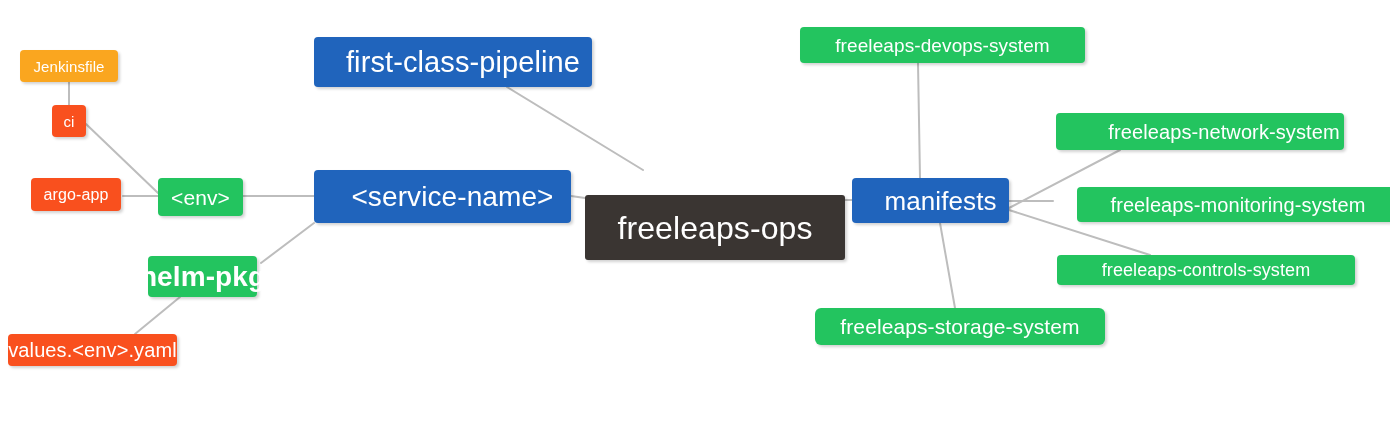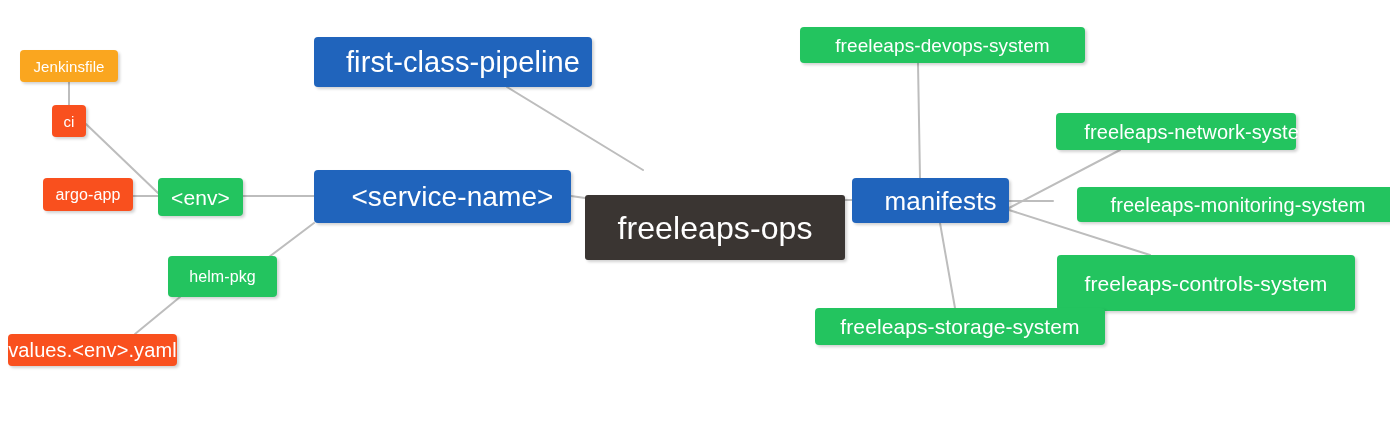--- a/index.html
+++ b/index.html
@@ -45,27 +45,27 @@
       <line x1="845" y1="200" x2="852" y2="200" stroke="#bdbdbd" stroke-width="2" stroke-linecap="round"></line>
       <line x1="920" y1="178" x2="918" y2="63" stroke="#bdbdbd" stroke-width="2" stroke-linecap="round"></line>
       <line x1="1009" y1="208" x2="1120" y2="150" stroke="#bdbdbd" stroke-width="2" stroke-linecap="round"></line>
       <line x1="1009" y1="201" x2="1053" y2="201" stroke="#bdbdbd" stroke-width="2" stroke-linecap="round"></line>
       <line x1="1009" y1="210" x2="1150" y2="255" stroke="#bdbdbd" stroke-width="2" stroke-linecap="round"></line>
       <line x1="940" y1="223" x2="955" y2="308" stroke="#bdbdbd" stroke-width="2" stroke-linecap="round"></line>
     </svg>
   <div id="node-layer">
       <div class="node lv-orange" style="left: 20px; top: 26px; width: 98px; height: 32px; font-size: 15px;">Jenkinsfile</div>
       <div class="node lv-red" style="left: 52px; top: 105px; width: 34px; height: 32px; font-size: 15px;">ci</div>
-      <div class="node lv-red" style="left: 43px; top: 178px; width: 90px; height: 33px; font-size: 16px; text-align: center;">argo-app</div>
+      <div class="node lv-red" style="left: 31px; top: 178px; width: 90px; height: 33px; font-size: 16px; text-align: center;">argo-app</div>
       <div class="node lv-green" style="left: 158px; top: 178px; width: 85px; height: 38px; font-size: 21px;">&lt;env&gt;</div>
-      <div class="node lv-green" style="left: 168px; top: 256px; width: 109px; height: 41px; font-size: 16px;">helm-pkg</div>
+      <div class="node lv-green" style="left: 148px; top: 256px; width: 109px; height: 41px; font-size: 28px; font-weight: bold;">helm-pkg</div>
       <div class="node lv-red" style="left: 8px; top: 334px; width: 169px; height: 32px; font-size: 20px;">values.&lt;env&gt;.yaml</div>
       <div class="node lv-blue" style="left: 314px; top: 37px; width: 278px; height: 50px; font-size: 29px;">first-class-pipeline</div>
       <div class="node lv-blue" style="left: 314px; top: 170px; width: 257px; height: 53px; font-size: 28px;">&lt;service-name&gt;</div>
       <div class="node lv-root" style="left: 585px; top: 170px; width: 260px; height: 65px; font-size: 32px;">freeleaps-ops</div>
       <div class="node lv-blue" style="left: 852px; top: 178px; width: 157px; height: 45px; font-size: 26px;">manifests</div>
       <div class="node lv-green" style="left: 800px; top: 27px; width: 285px; height: 36px; font-size: 19px;">freeleaps-devops-system</div>
-      <div class="node lv-green" style="left: 1056px; top: 113px; width: 240px; height: 37px; font-size: 20px; padding-left: 48px;">freeleaps-network-system</div>
+      <div class="node lv-green" style="left: 1056px; top: 113px; width: 288px; height: 37px; font-size: 20px; padding-left: 48px;">freeleaps-network-system</div>
       <div class="node lv-green" style="left: 1053px; top: 187px; width: 322px; height: 35px; font-size: 20px; margin-left: 24px;">freeleaps-monitoring-system</div>
-      <div class="node lv-green" style="left: 1057px; top: 255px; width: 298px; height: 56px; font-size: 21px;">freeleaps-controls-system</div>
-      <div class="node lv-green" style="left: 815px; top: 308px; width: 290px; height: 37px; font-size: 21px;">freeleaps-storage-system</div>
+      <div class="node lv-green" style="left: 1057px; top: 255px; width: 298px; height: 30px; font-size: 18px;">freeleaps-controls-system</div>
+      <div class="node lv-green" style="left: 815px; top: 308px; width: 290px; height: 37px; font-size: 21px; border-radius: 6px;">freeleaps-storage-system</div>
     </div>
 </div>
 
 </body></html>

